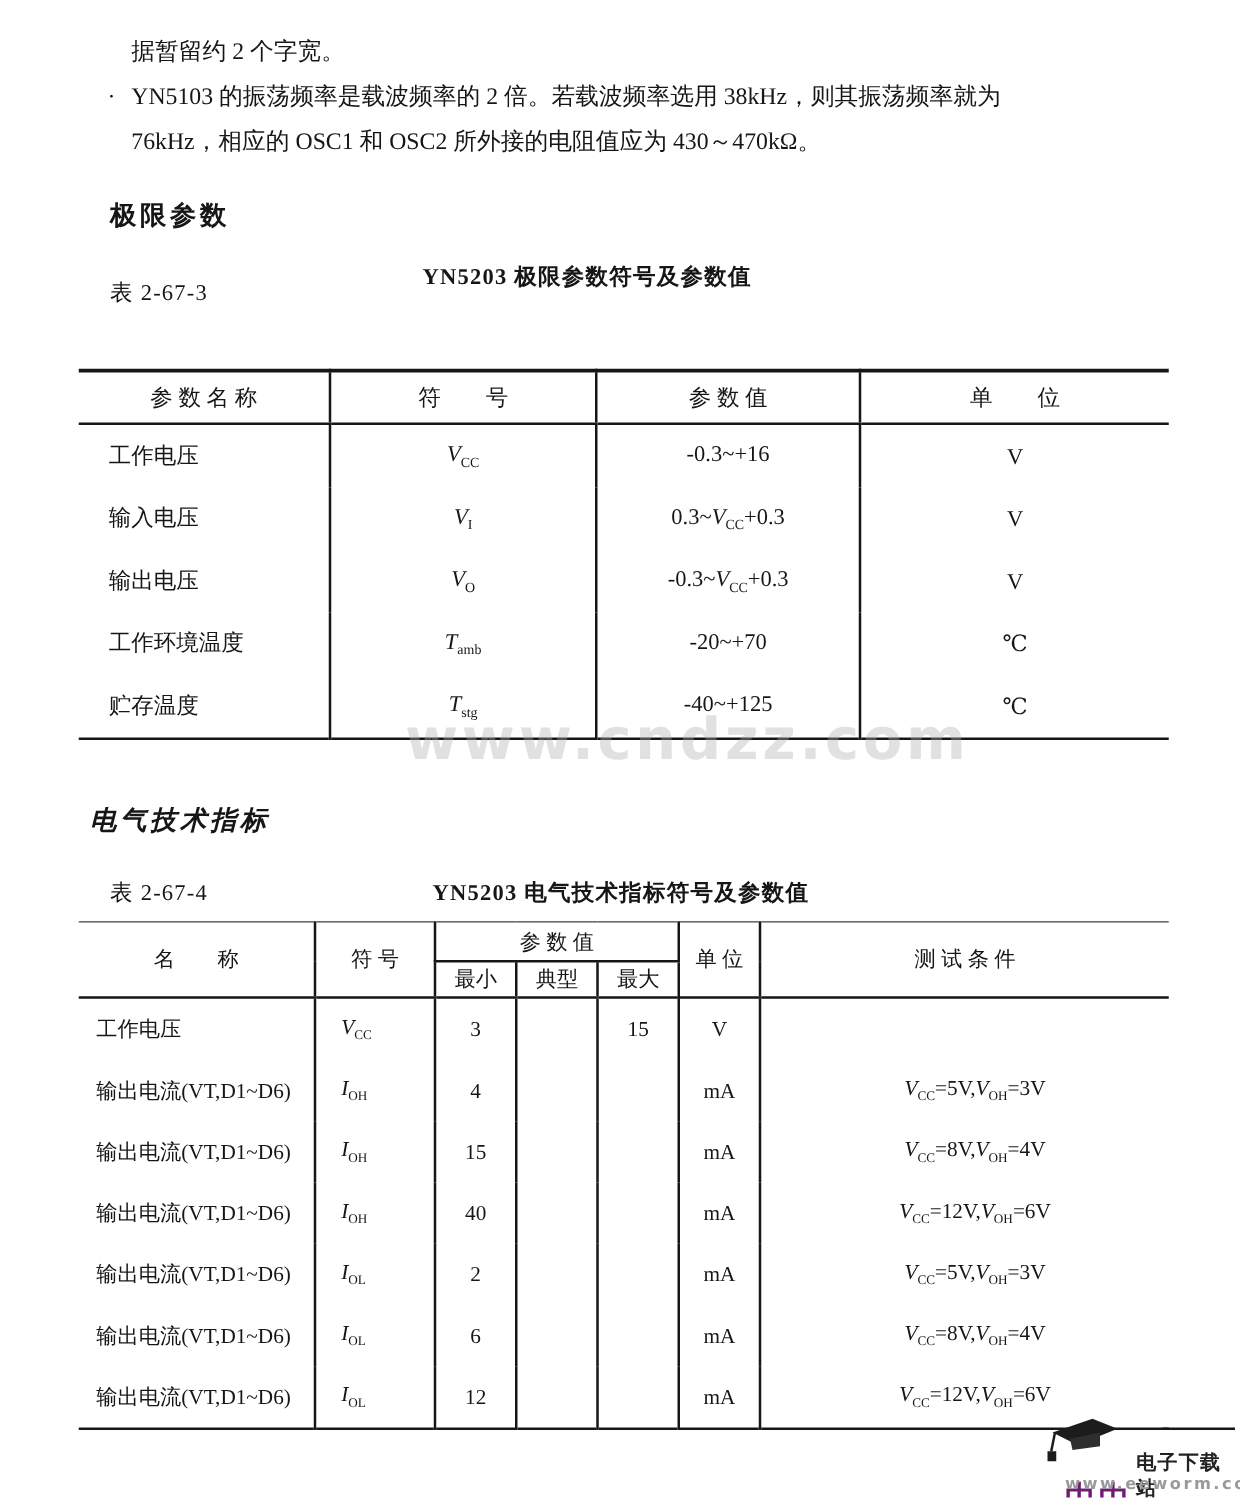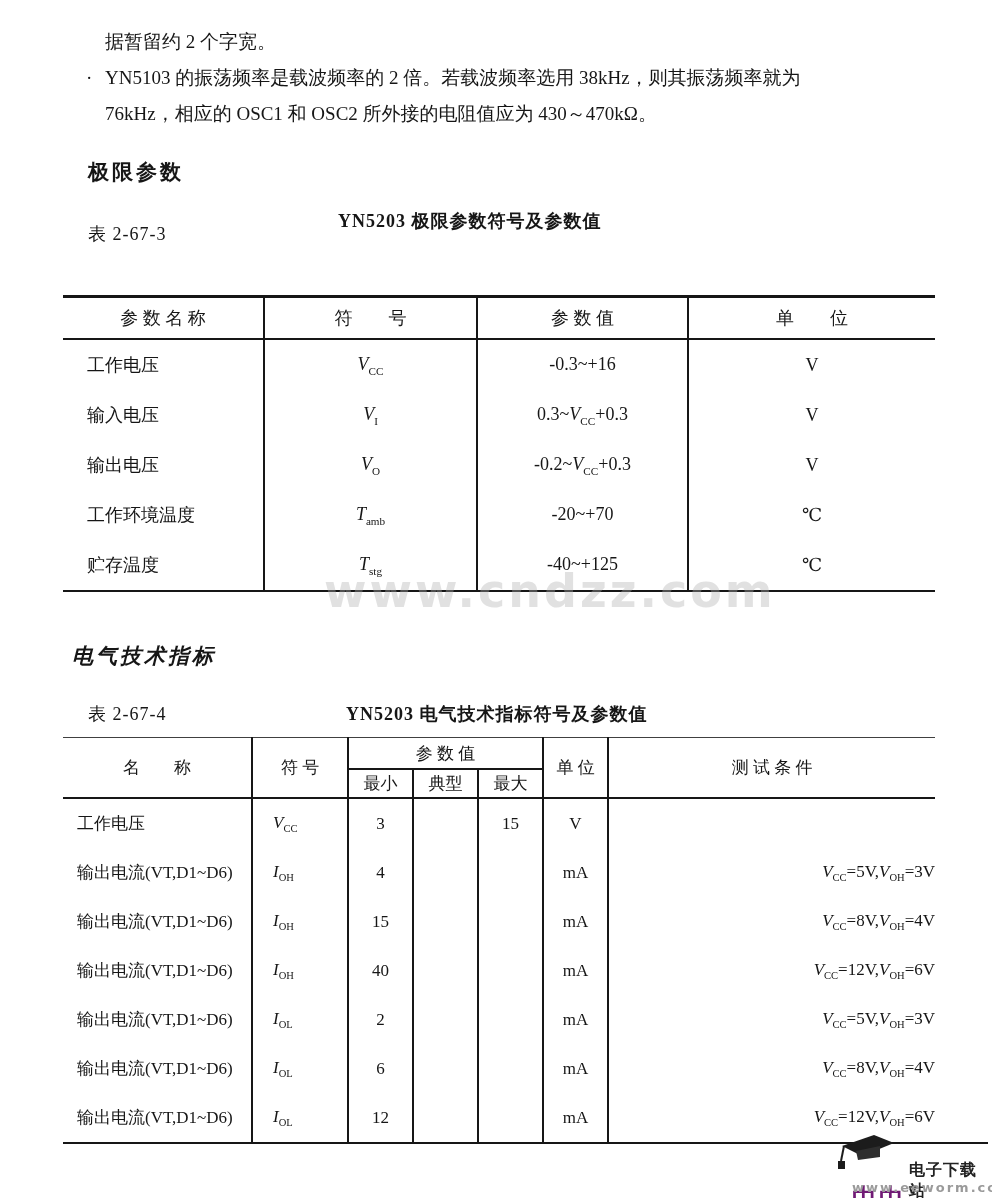--- a/index.html
+++ b/index.html
@@ -33,21 +33,21 @@
   .t1 th.bl, .t1 td.bl { border-left:2px solid #161616; }
   .t1 td.c-name { text-align:left; padding-left:24px; }
 
   .t2 { top:737px; border-top:1px solid #404040; border-bottom:2px solid #161616; }
   .t2 thead th { font-size:17px; text-align:center; border-bottom:2px solid #161616; }
   .t2 thead tr.h1 th { height:30px; }
   .t2 thead tr.h2 th { height:27px; }
   .t2 tbody td { height:49px; font-size:17px; text-align:center; }
   .t2 th.bl, .t2 td.bl { border-left:2px solid #161616; }
   .t2 td.c-name { text-align:left; padding-left:14px; }
-  .t2 td.c-cond { text-align:right; padding-left:16px; }
+  .t2 td.c-cond { text-align:center; padding-left:16px; }
   .t2 td.c-sym { text-align:left; padding-left:20px; }
 
   .it { font-style:italic; }
   sub { font-size:0.62em; letter-spacing:0; }
 
   
   .watermark {
     left:324px; top:564px; z-index:5;
     font-family:"DejaVu Sans","Liberation Sans",sans-serif;
     font-size:46px; font-weight:bold; letter-spacing:3px;
@@ -107,21 +107,21 @@
     </tr>
     <tr>
       <td class="c-name"><span>输入电压</span><span class="it"></span><sub></sub><span></span></td>
       <td class="bl"><span class="it">V</span><sub>I</sub></td>
       <td class="bl"><span>0.3~</span><span class="it">V</span><sub>CC</sub><span>+0.3</span></td>
       <td class="bl">V</td>
     </tr>
     <tr>
       <td class="c-name"><span>输出电压</span><span class="it"></span><sub></sub><span></span></td>
       <td class="bl"><span class="it">V</span><sub>O</sub></td>
-      <td class="bl"><span>-0.2~</span><span class="it">V</span><sub>CC</sub><span>+0.3</span></td>
+      <td class="bl"><span>-0.3~</span><span class="it">V</span><sub>CC</sub><span>+0.3</span></td>
       <td class="bl">V</td>
     </tr>
     <tr>
       <td class="c-name"><span>工作环境温度</span><span class="it"></span><sub></sub><span></span></td>
       <td class="bl"><span class="it">T</span><sub>amb</sub></td>
       <td class="bl"><span>-20~+70</span><span class="it"></span><sub></sub><span></span></td>
       <td class="bl">℃</td>
     </tr>
     <tr>
       <td class="c-name"><span>贮存温度</span><span class="it"></span><sub></sub><span></span></td>

